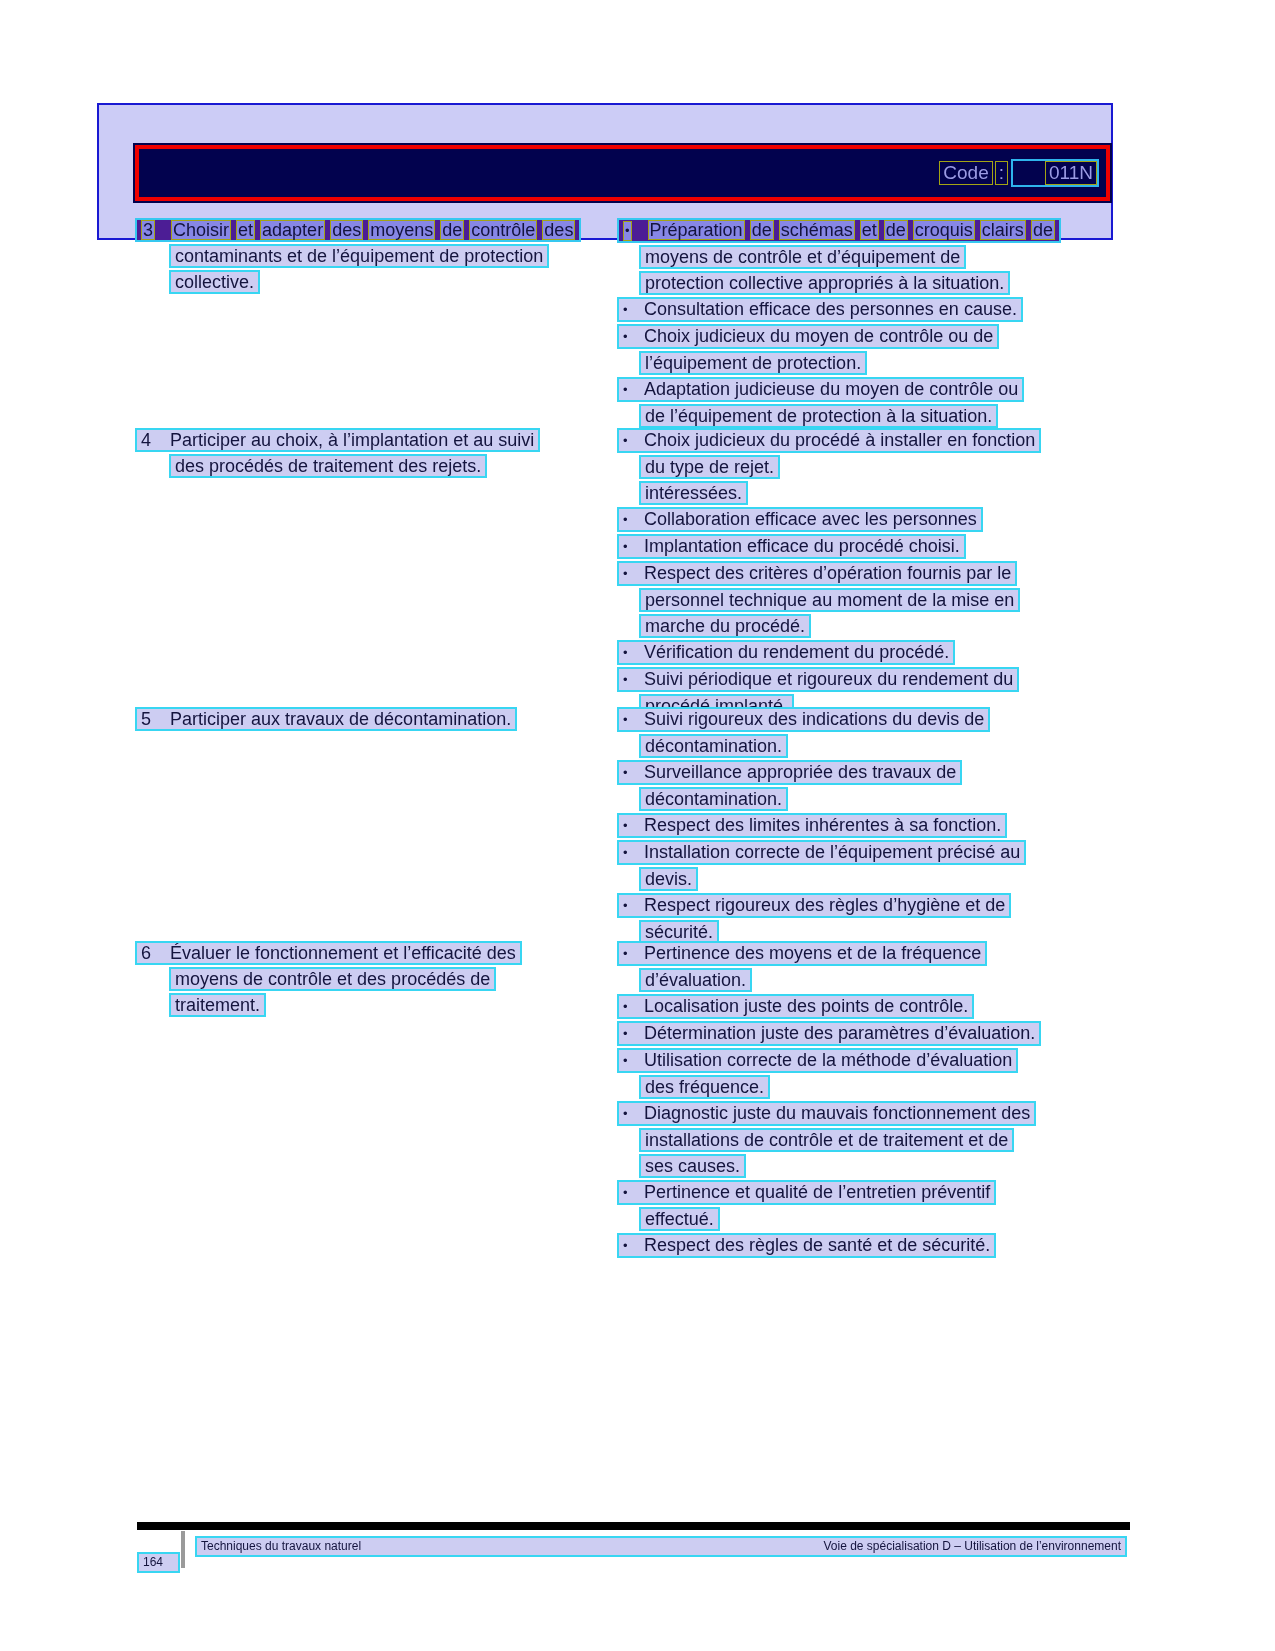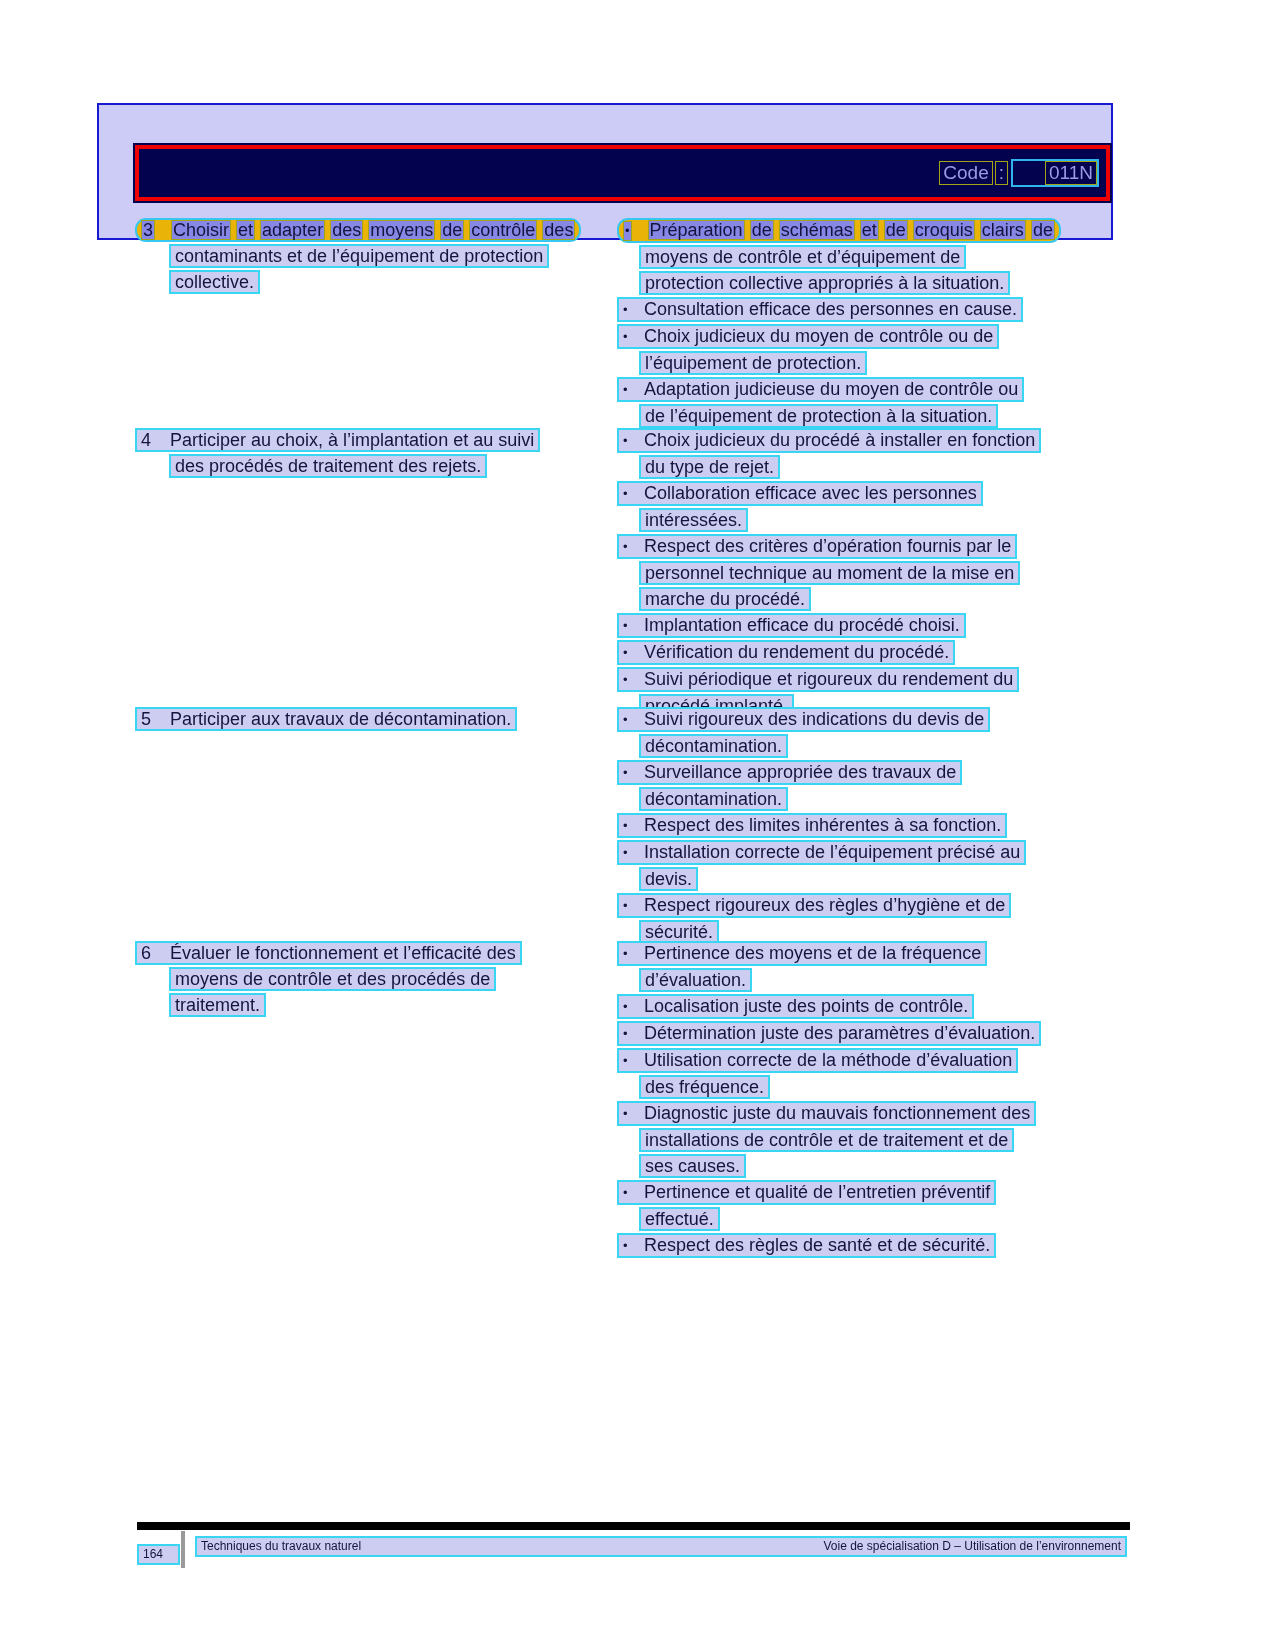--- a/index.html
+++ b/index.html
@@ -34,37 +34,37 @@
   .section.s0{top:218px;} .section.s1{top:428px;}
   .section.s2{top:707px;} .section.s3{top:941px;}
   .col-left{width:482px;box-sizing:border-box;padding-right:22px;}
   .col-right{width:483px;}
   .line{margin-bottom:2px;white-space:nowrap;}
   .strip{
     display:inline-block;box-sizing:border-box;
     background:#cdcdf2;border:2px solid #38d6f2;
     padding:0 4px;line-height:20px;font-size:18px;
   }
-  .strip.wb{background:#eab308;border-color:#36c8f0;border-radius:11px;}
+  .strip.wb{background:#4c1d95;border-color:#36c8f0;}
   .w{background:#8787e6;border:1px solid #a3a314;padding:0 1px;display:inline-block;line-height:18px;}
   .num{display:inline-block;width:29px;}
   .dot{display:inline-block;width:21px;font-size:13px;vertical-align:1px;}
   .wb .num,.wb .dot{width:auto;margin-right:16px;}
   .col-left .cont{margin-left:34px;text-decoration:underline;}
   .col-right .cont{margin-left:22px;}
   .bullet{margin-bottom:2px;}
   
   .footer-bar{position:absolute;left:137px;top:1522px;width:993px;height:8px;background:#000000;}
   .footer-graybar{position:absolute;left:181px;top:1531px;width:4px;height:37px;background:#9a9a9a;}
   .footer-row{position:absolute;left:137px;top:1536px;width:993px;height:22px;font-size:12px;}
   .fstrip{
     box-sizing:border-box;background:#cdcdf2;border:2px solid #38d6f2;
     padding:1px 4px;display:inline-block;line-height:15px;
   }
-  .fpage{position:absolute;left:0;top:8px;width:43px;}
+  .fpage{position:absolute;left:0;top:16px;width:43px;}
   .fmain{position:absolute;left:58px;top:0;width:932px;display:flex;justify-content:space-between;}
 </style>
 </head>
 <body>
 
 <div class="header-box"></div>
 
 <div class="banner">
   <span class="bword">Code</span>
   <span class="bword colon">:</span>
@@ -103,30 +103,30 @@
       <div class="col-left">
         <div class="line"><span class="strip"><span class="num">4</span>Participer au choix, à l’implantation et au suivi</span></div>
         <div class="line cont"><span class="strip">des procédés de traitement des rejets.</span></div>
       </div>
       <div class="col-right">
         <div class="bullet">
           <div class="line"><span class="strip"><span class="dot">•</span>Choix judicieux du procédé à installer en fonction</span></div>
           <div class="line cont"><span class="strip">du type de rejet.</span></div>
         </div>
         <div class="bullet">
+          <div class="line cont"><span class="strip">intéressées.</span></div>
           <div class="line"><span class="strip"><span class="dot">•</span>Collaboration efficace avec les personnes</span></div>
-          <div class="line cont"><span class="strip">intéressées.</span></div>
+        </div>
+        <div class="bullet">
+          <div class="line"><span class="strip"><span class="dot">•</span>Implantation efficace du procédé choisi.</span></div>
         </div>
         <div class="bullet">
           <div class="line"><span class="strip"><span class="dot">•</span>Respect des critères d’opération fournis par le</span></div>
           <div class="line cont"><span class="strip">personnel technique au moment de la mise en</span></div>
           <div class="line cont"><span class="strip">marche du procédé.</span></div>
-        </div>
-        <div class="bullet">
-          <div class="line"><span class="strip"><span class="dot">•</span>Implantation efficace du procédé choisi.</span></div>
         </div>
         <div class="bullet">
           <div class="line"><span class="strip"><span class="dot">•</span>Vérification du rendement du procédé.</span></div>
         </div>
         <div class="bullet">
           <div class="line"><span class="strip"><span class="dot">•</span>Suivi périodique et rigoureux du rendement du</span></div>
           <div class="line cont"><span class="strip">procédé implanté.</span></div>
         </div>
       </div>
     </div>

